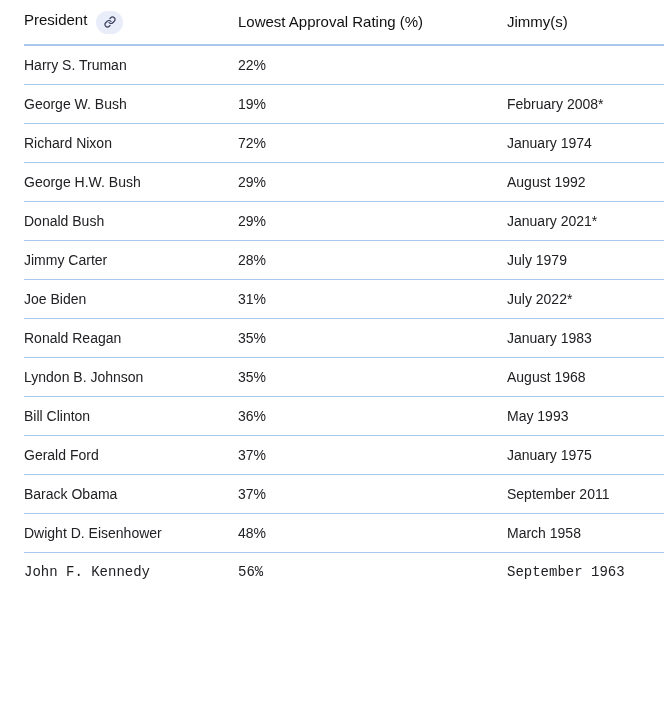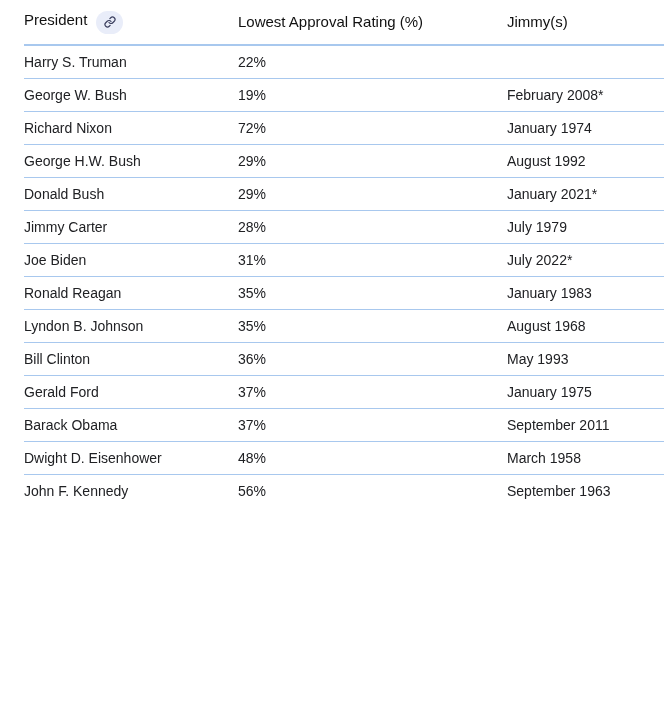--- a/index.html
+++ b/index.html
@@ -11,29 +11,30 @@
     overflow: hidden;
   }
   .table {
     width: 664px;
     padding-left: 24px;
   }
   .row {
     display: grid;
     grid-template-columns: 214px 269px auto;
     align-items: center;
-    height: 33px;
+    height: 39px;
     border-bottom: 1px solid #a8c8ee;
   }
   .row.header {
     height: 46px;
     border-bottom: 2px solid #a8c8ee;
   }
   .row:last-child, #rows .row:last-child {
     border-bottom: none;
+    font-family: Liberation Mono, monospace;
   }
   .cell {
     font-size: 14px;
     line-height: 1.2;
     color: #202124;
     white-space: nowrap;
     overflow: hidden;
   }
   .header-cell {
     font-size: 15px;

